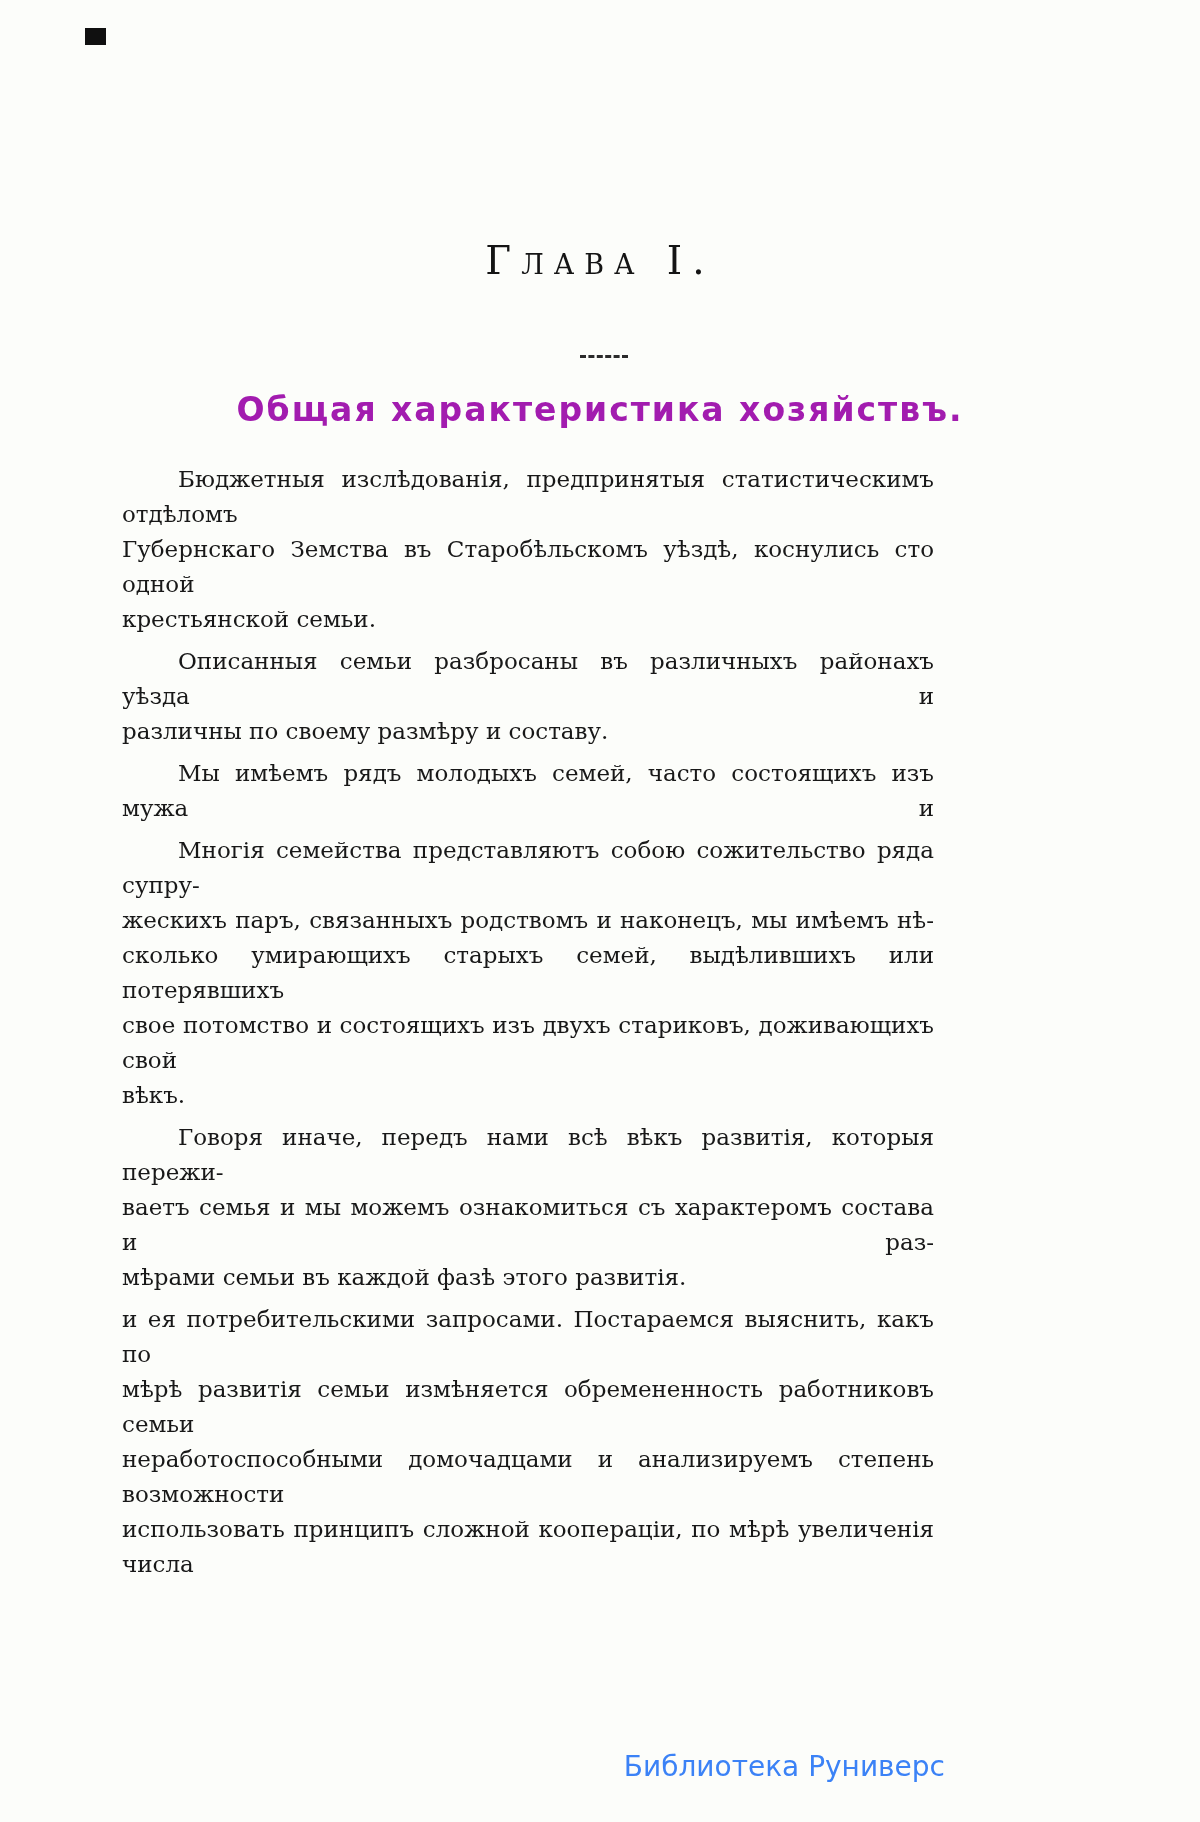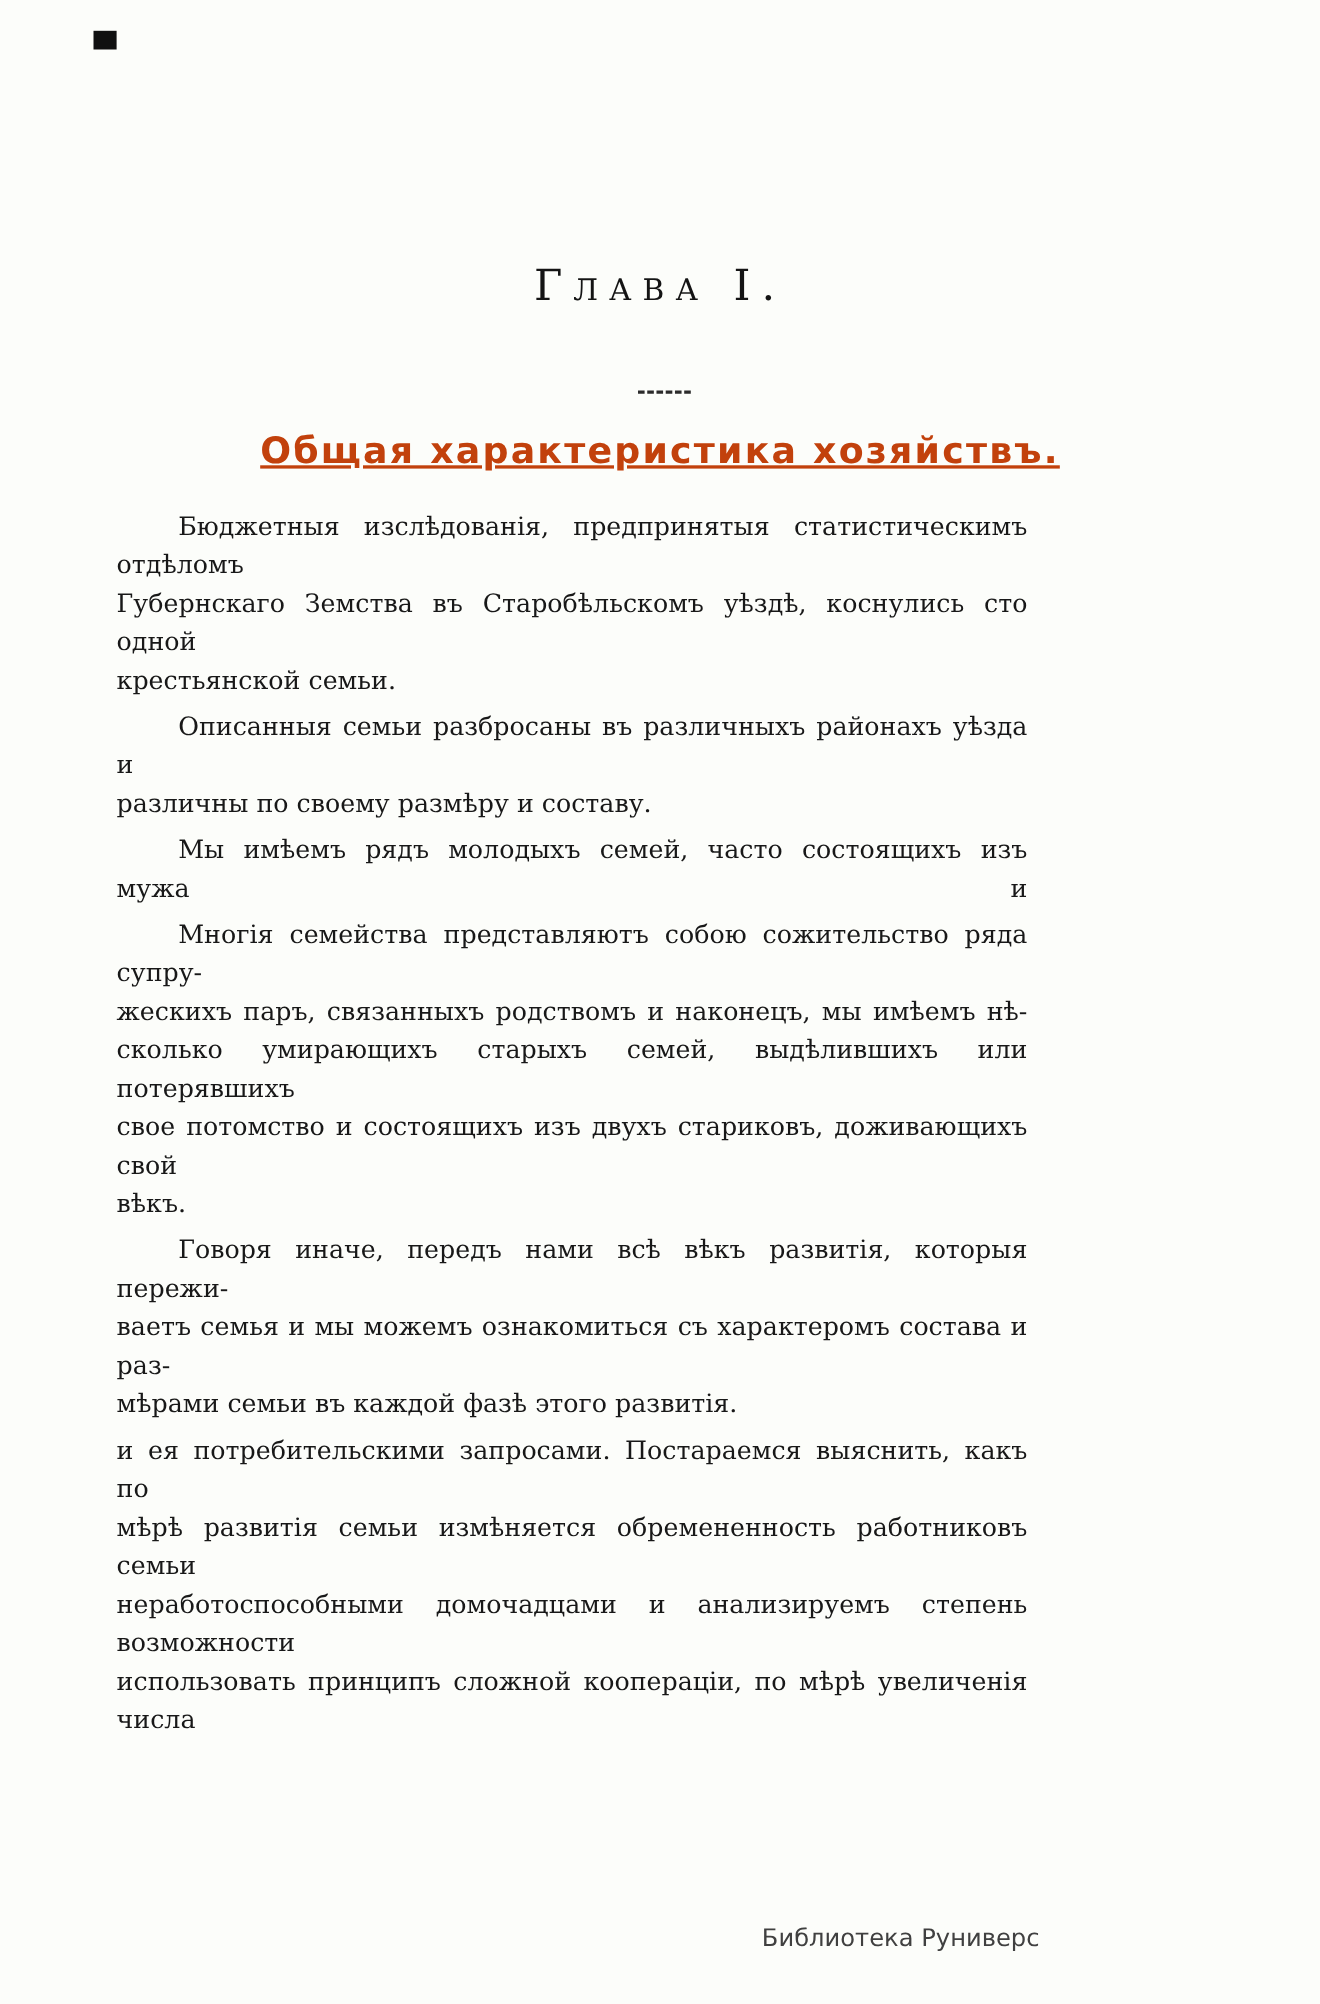--- a/index.html
+++ b/index.html
@@ -45,46 +45,45 @@
   .section-title {
     position: absolute;
     top: 390px; left: 0;
     width: 100%;
     margin: 0;
     text-align: center;
     font-family: "DejaVu Sans", "Liberation Sans", sans-serif;
     font-weight: bold;
     font-size: 33px;
     letter-spacing: 2px;
-    color: #c2410c;
-    text-decoration: underline;
+    color: #a21caf;
   }
 
   .body-text {
     position: absolute;
     top: 462px; left: 106px;
     width: 828px;
     font-size: 23px;
     line-height: 35px;
   }
-  .para { margin: 0 0 7px 0; }
+  .para { margin: 0 0 7px 16px; }
   .line {
     text-align: justify;
     text-align-last: justify;
     white-space: normal;
   }
   .line.first { text-indent: 56px; }
   .line.last { text-align-last: left; }
 
   .watermark {
     position: absolute;
     top: 1750px; right: 255px;
     font-family: "DejaVu Sans", "Liberation Sans", sans-serif;
-    font-size: 22px;
-    color: #404040;
+    font-size: 28px;
+    color: #3b82f6;
   }
 </style>
 </head>
 <body>
 
 <div class="sheet">
   <div class="artifact"></div>
 
   <h1 class="chapter">Глава I.</h1>
 

